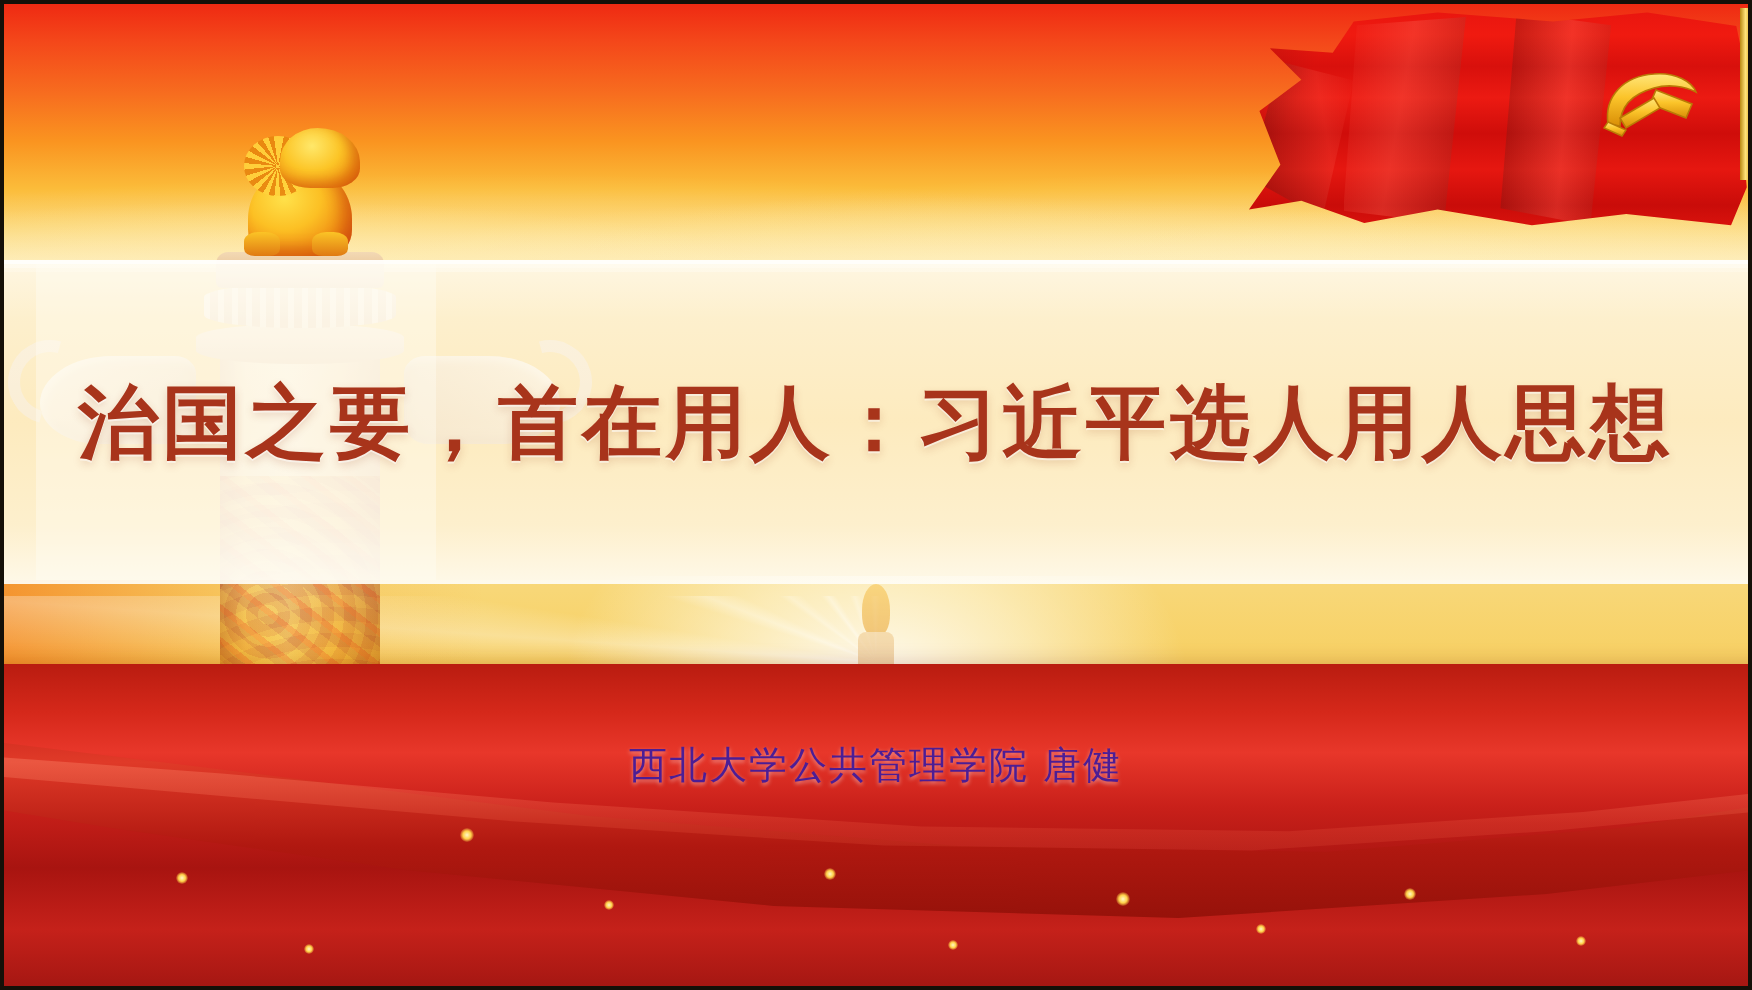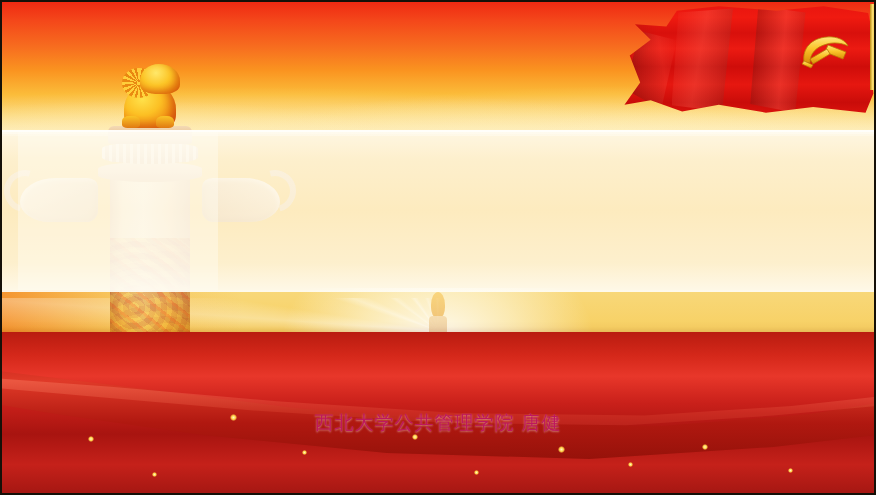--- a/index.html
+++ b/index.html
@@ -377,24 +377,23 @@
     white-space: nowrap;
   }
   #subtitle {
     position: absolute;
     left: 0; right: 0; top: 368px;
     text-align: center;
     font-family: "DejaVu Sans", "Liberation Sans", sans-serif;
     font-size: 19px;
     font-weight: 400;
     letter-spacing: 1px;
-    color: #be185d;
+    color: #4c1d95;
     text-shadow: 0 1px 2px rgba(255,255,255,.5);
     white-space: nowrap;
-    margin-top: 40px;
   }
 </style>
 </head>
 <body>
 
 <div id="slide">
 
   <div id="sky" class="layer"></div>
   <div id="mtn-far" class="layer"></div>
   <div id="mtn-near" class="layer"></div>
@@ -493,15 +492,16 @@
   <div class="spark layer" style="left:300px; top:448px; width:5px; height:5px;"></div>
   <div class="spark layer" style="left:410px; top:432px; width:6px; height:6px;"></div>
   <div class="spark layer" style="left:472px; top:468px; width:5px; height:5px;"></div>
   <div class="spark layer" style="left:556px; top:444px; width:7px; height:7px;"></div>
   <div class="spark layer" style="left:626px; top:460px; width:5px; height:5px;"></div>
   <div class="spark layer" style="left:700px; top:442px; width:6px; height:6px;"></div>
   <div class="spark layer" style="left:786px; top:466px; width:5px; height:5px;"></div>
   <div class="spark layer" style="left:86px; top:434px; width:6px; height:6px;"></div>
   <div class="spark layer" style="left:150px; top:470px; width:5px; height:5px;"></div>
 
+  <div id="title">治国之要，首在用人：习近平选人用人思想</div>
   <div id="subtitle">西北大学公共管理学院  唐健</div>
 
 </div>
 
 </body></html>

